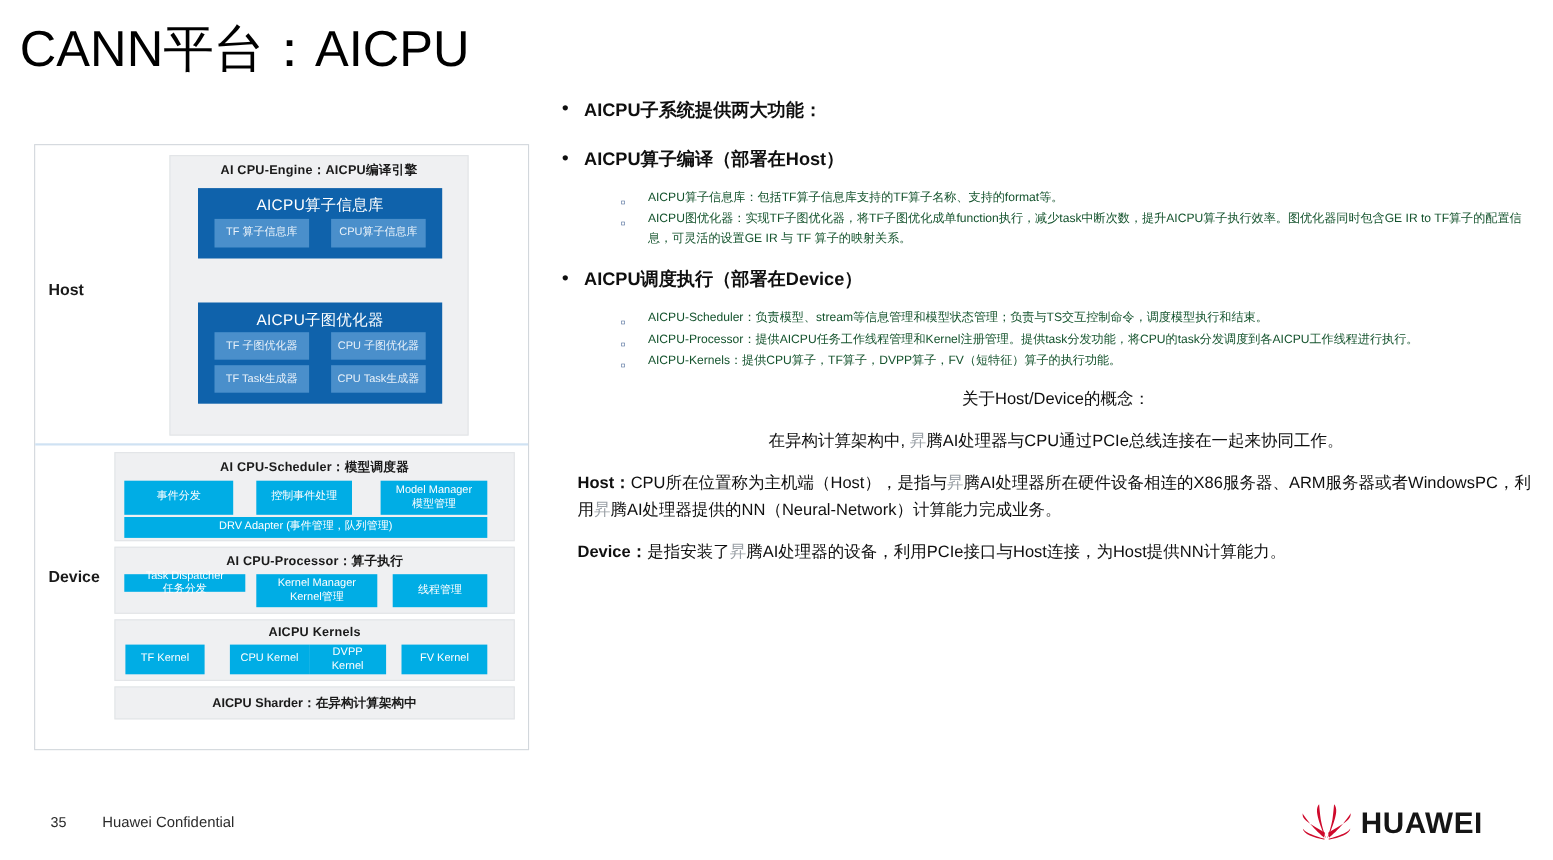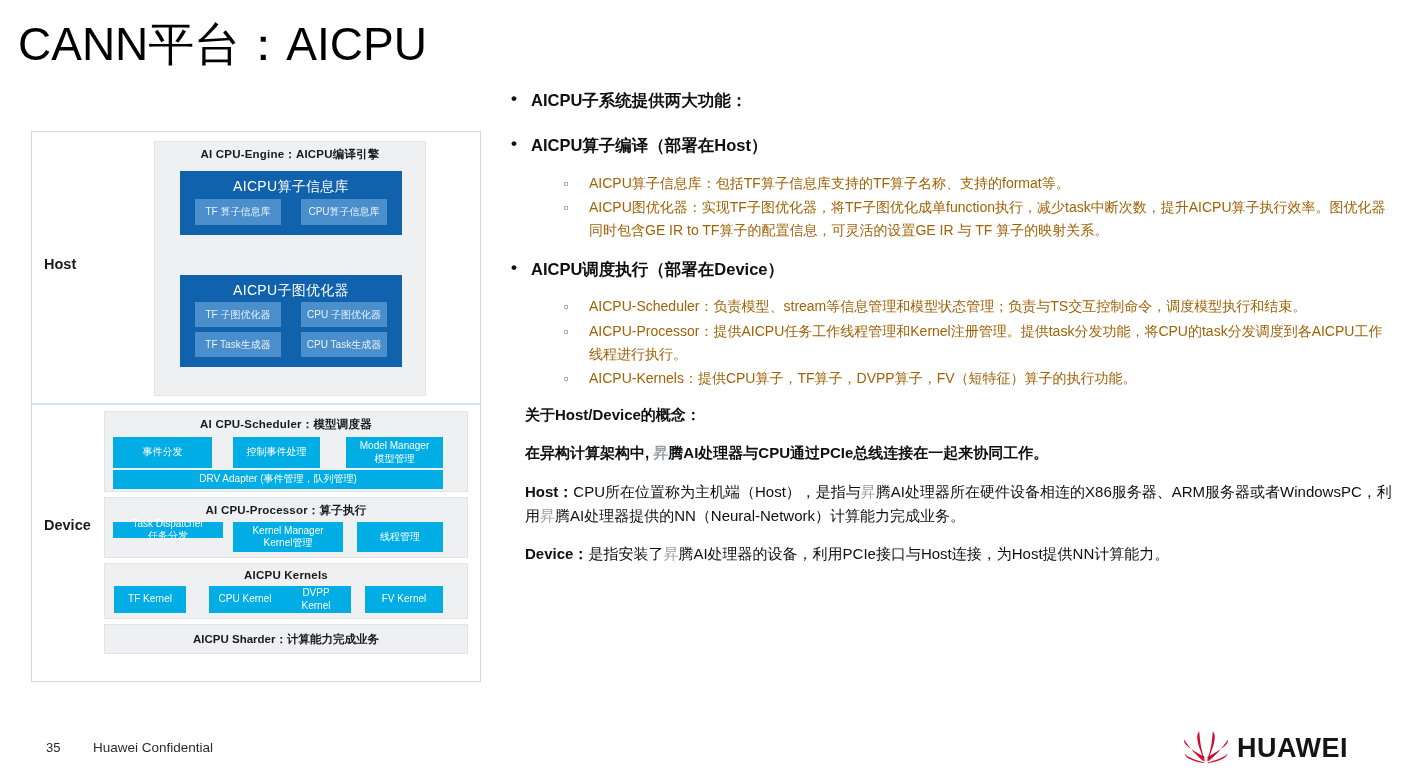--- a/index.html
+++ b/index.html
@@ -80,32 +80,32 @@
     position: relative; padding-left: 26px;
     font-size: 16.5px; font-weight: 700; color: #0f0f0f;
     margin-bottom: 4px; line-height: 1.5;
   }
   .l1::before {
     content: "\2022"; position: absolute; left: 6px; top: -2px;
     font-size: 17px; color: #0f0f0f;
   }
   .l2 {
     position: relative; padding-left: 84px;
-    font-size: 14px; color: #a16207; line-height: 1.62;
+    font-size: 11px; color: #14532d; line-height: 1.62;
     margin-bottom: 2px;
   }
   .l2::before {
     content: "\25AB"; position: absolute; left: 59px; top: 1px;
     font-size: 13px; color: #3b5c8f;
   }
   .para {
     font-size: 15px; color: #0f0f0f; line-height: 1.62;
     padding-left: 20px; margin-bottom: 3px;
   }
-  .para.bold { font-weight: 700; }
+  .para.bold { font-weight: 400; text-align: center; }
   .para .lead { font-weight: 700; }
   .ascend { color: #9aa0a6; }
 
   .gap-a { height: 16px; }
   .gap-b { height: 10px; }
   .gap-c { height: 13px; }
   .gap-d { height: 11px; }
 
   
   #pg { position: absolute; left: 46px; top: 740px; font-size: 13px; color: #2b2b2b; }
@@ -167,21 +167,21 @@
 
       <div class="panel" style="left:72px; top:158px; width:364px; height:56px;">
         <div class="panel-title">AICPU Kernels</div>
         <div class="cy-btn" style="left:9px; top:22px; width:72px; height:27px;">TF Kernel</div>
         <div class="cy-btn" style="left:104px; top:22px; width:72px; height:27px;">CPU Kernel</div>
         <div class="cy-btn" style="left:176px; top:22px; width:70px; height:27px; white-space:pre-line;">DVPP
 Kernel</div>
         <div class="cy-btn" style="left:260px; top:22px; width:78px; height:27px;">FV Kernel</div>
       </div>
 
-      <div class="sharder" style="left:72px; top:219px; width:364px; height:30px;">AICPU Sharder：计算能力完成业务</div>
+      <div class="sharder" style="left:72px; top:219px; width:364px; height:30px;">AICPU Sharder：在异构计算架构中</div>
     </div>
   </div>
 
   <div id="content">
 
     <div class="l1">AICPU子系统提供两大功能：</div>
     <div class="gap-a"></div>
 
     <div class="l1">AICPU算子编译（部署在Host）</div>
     <div class="gap-b"></div>

